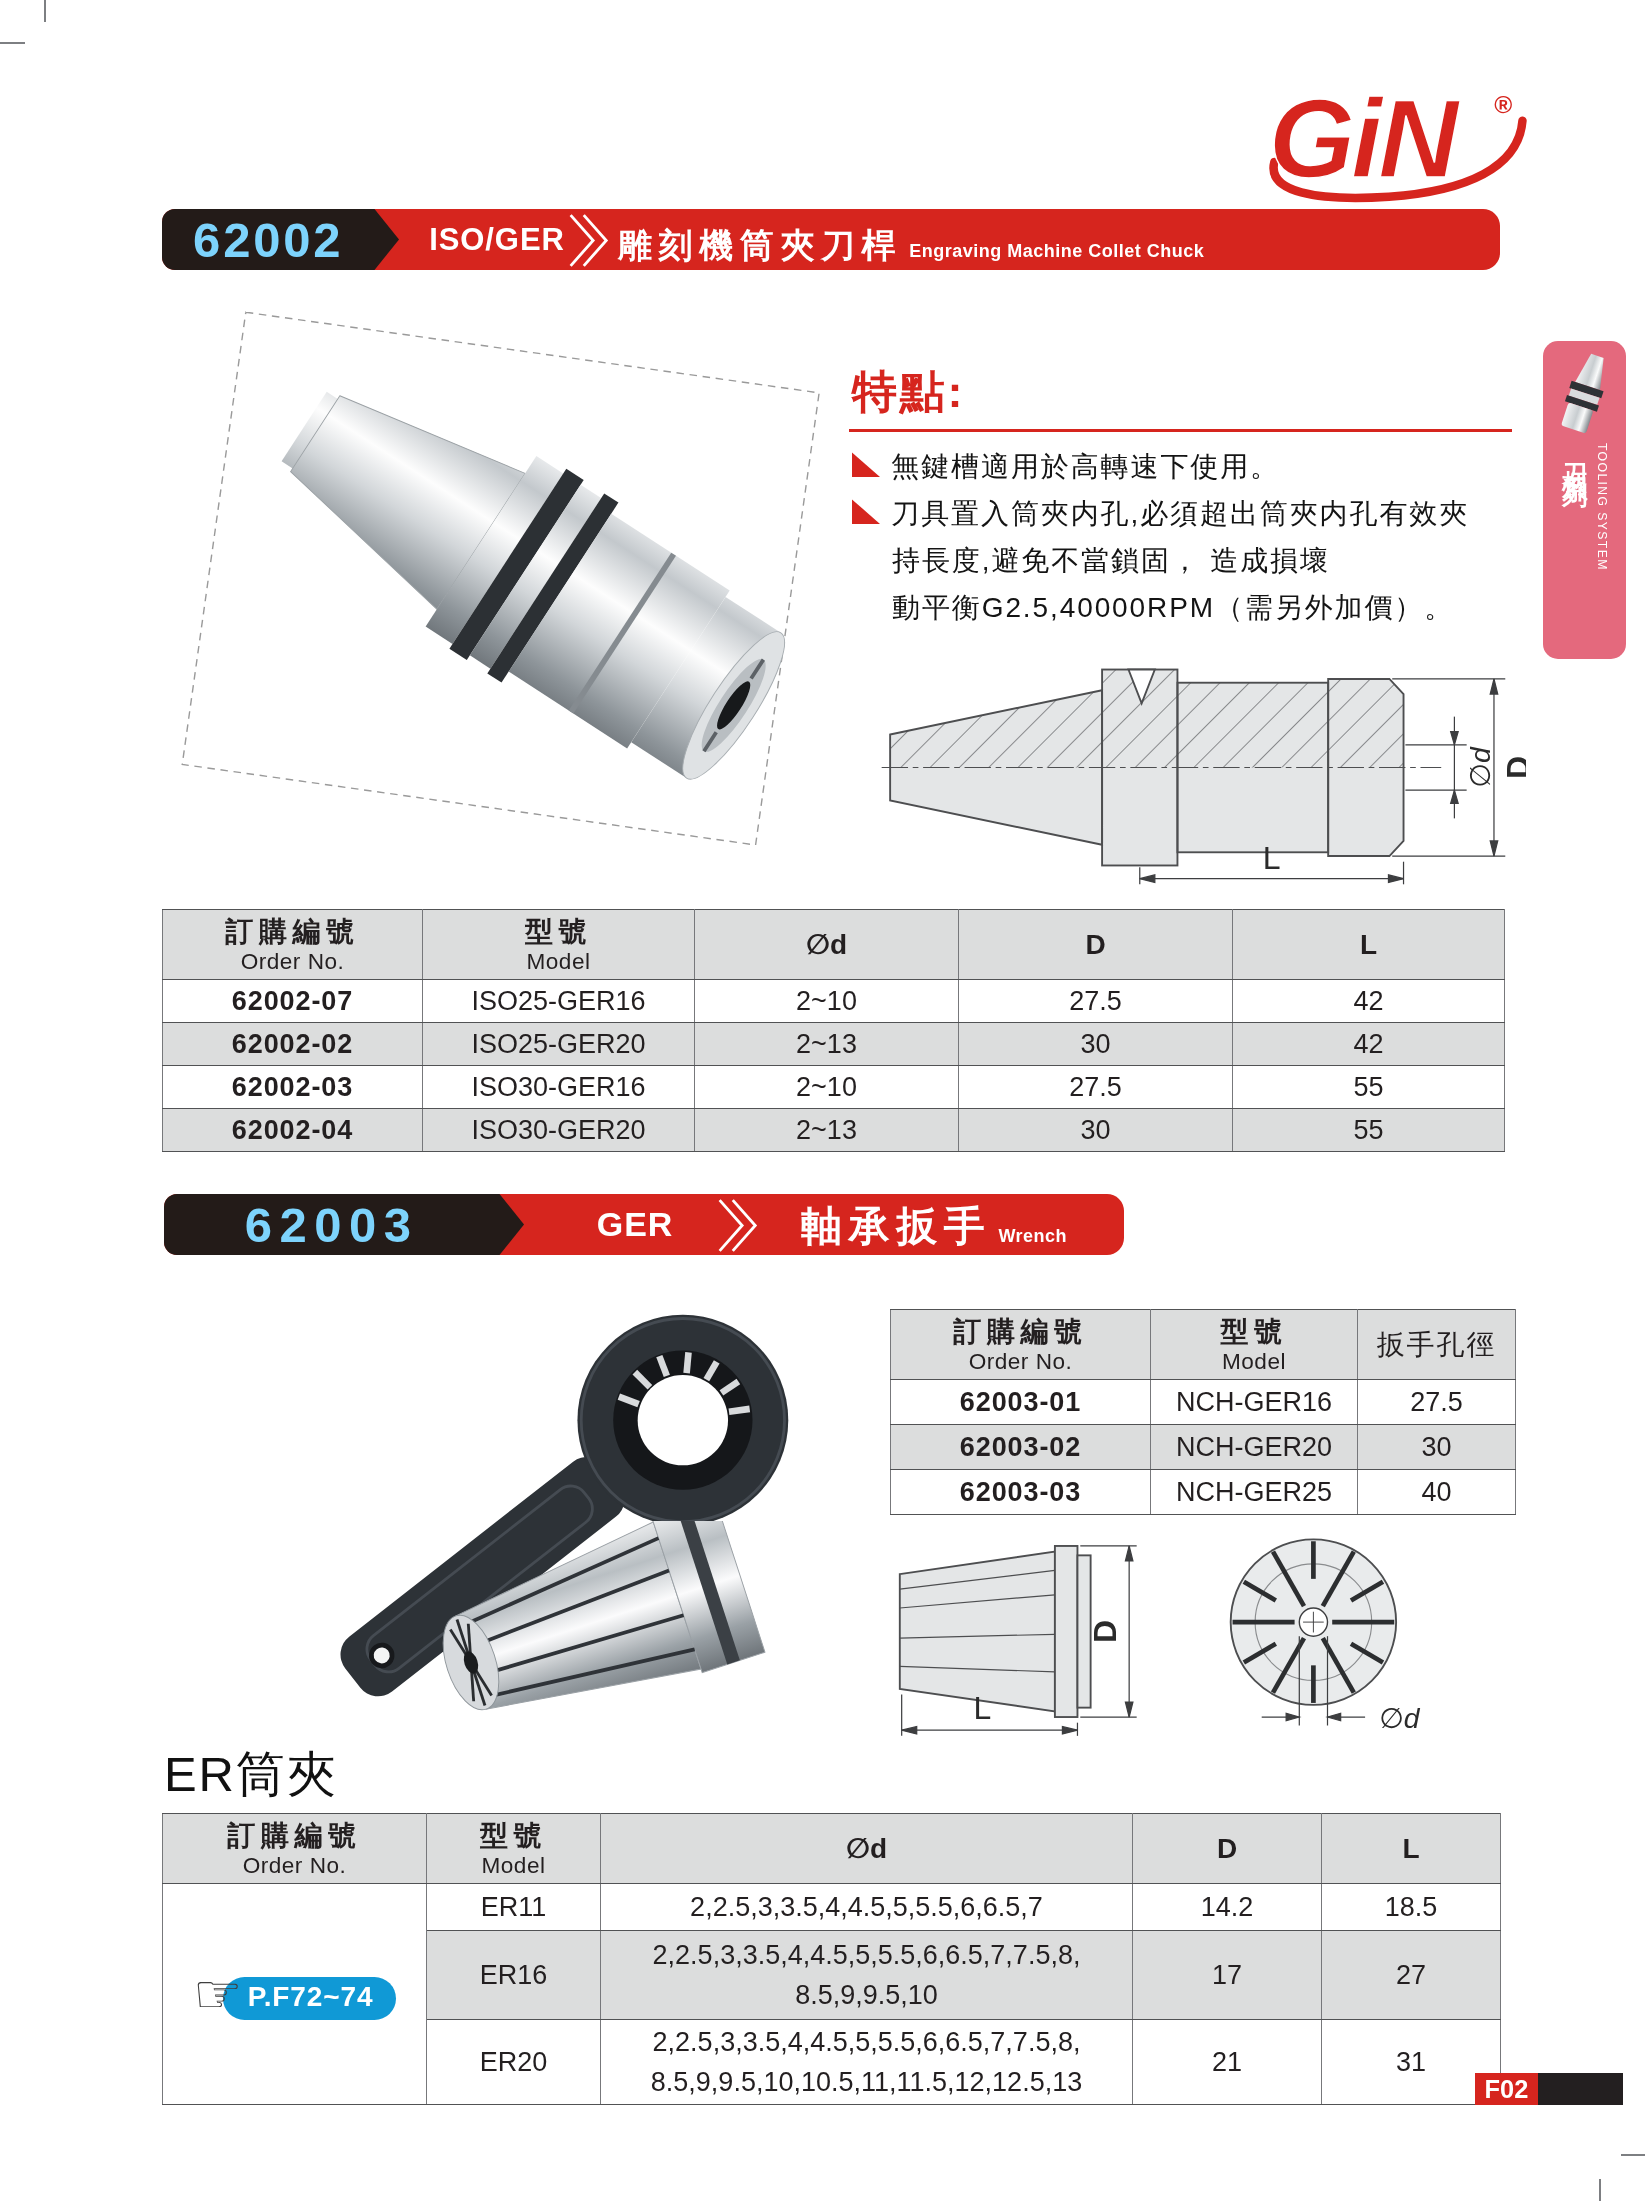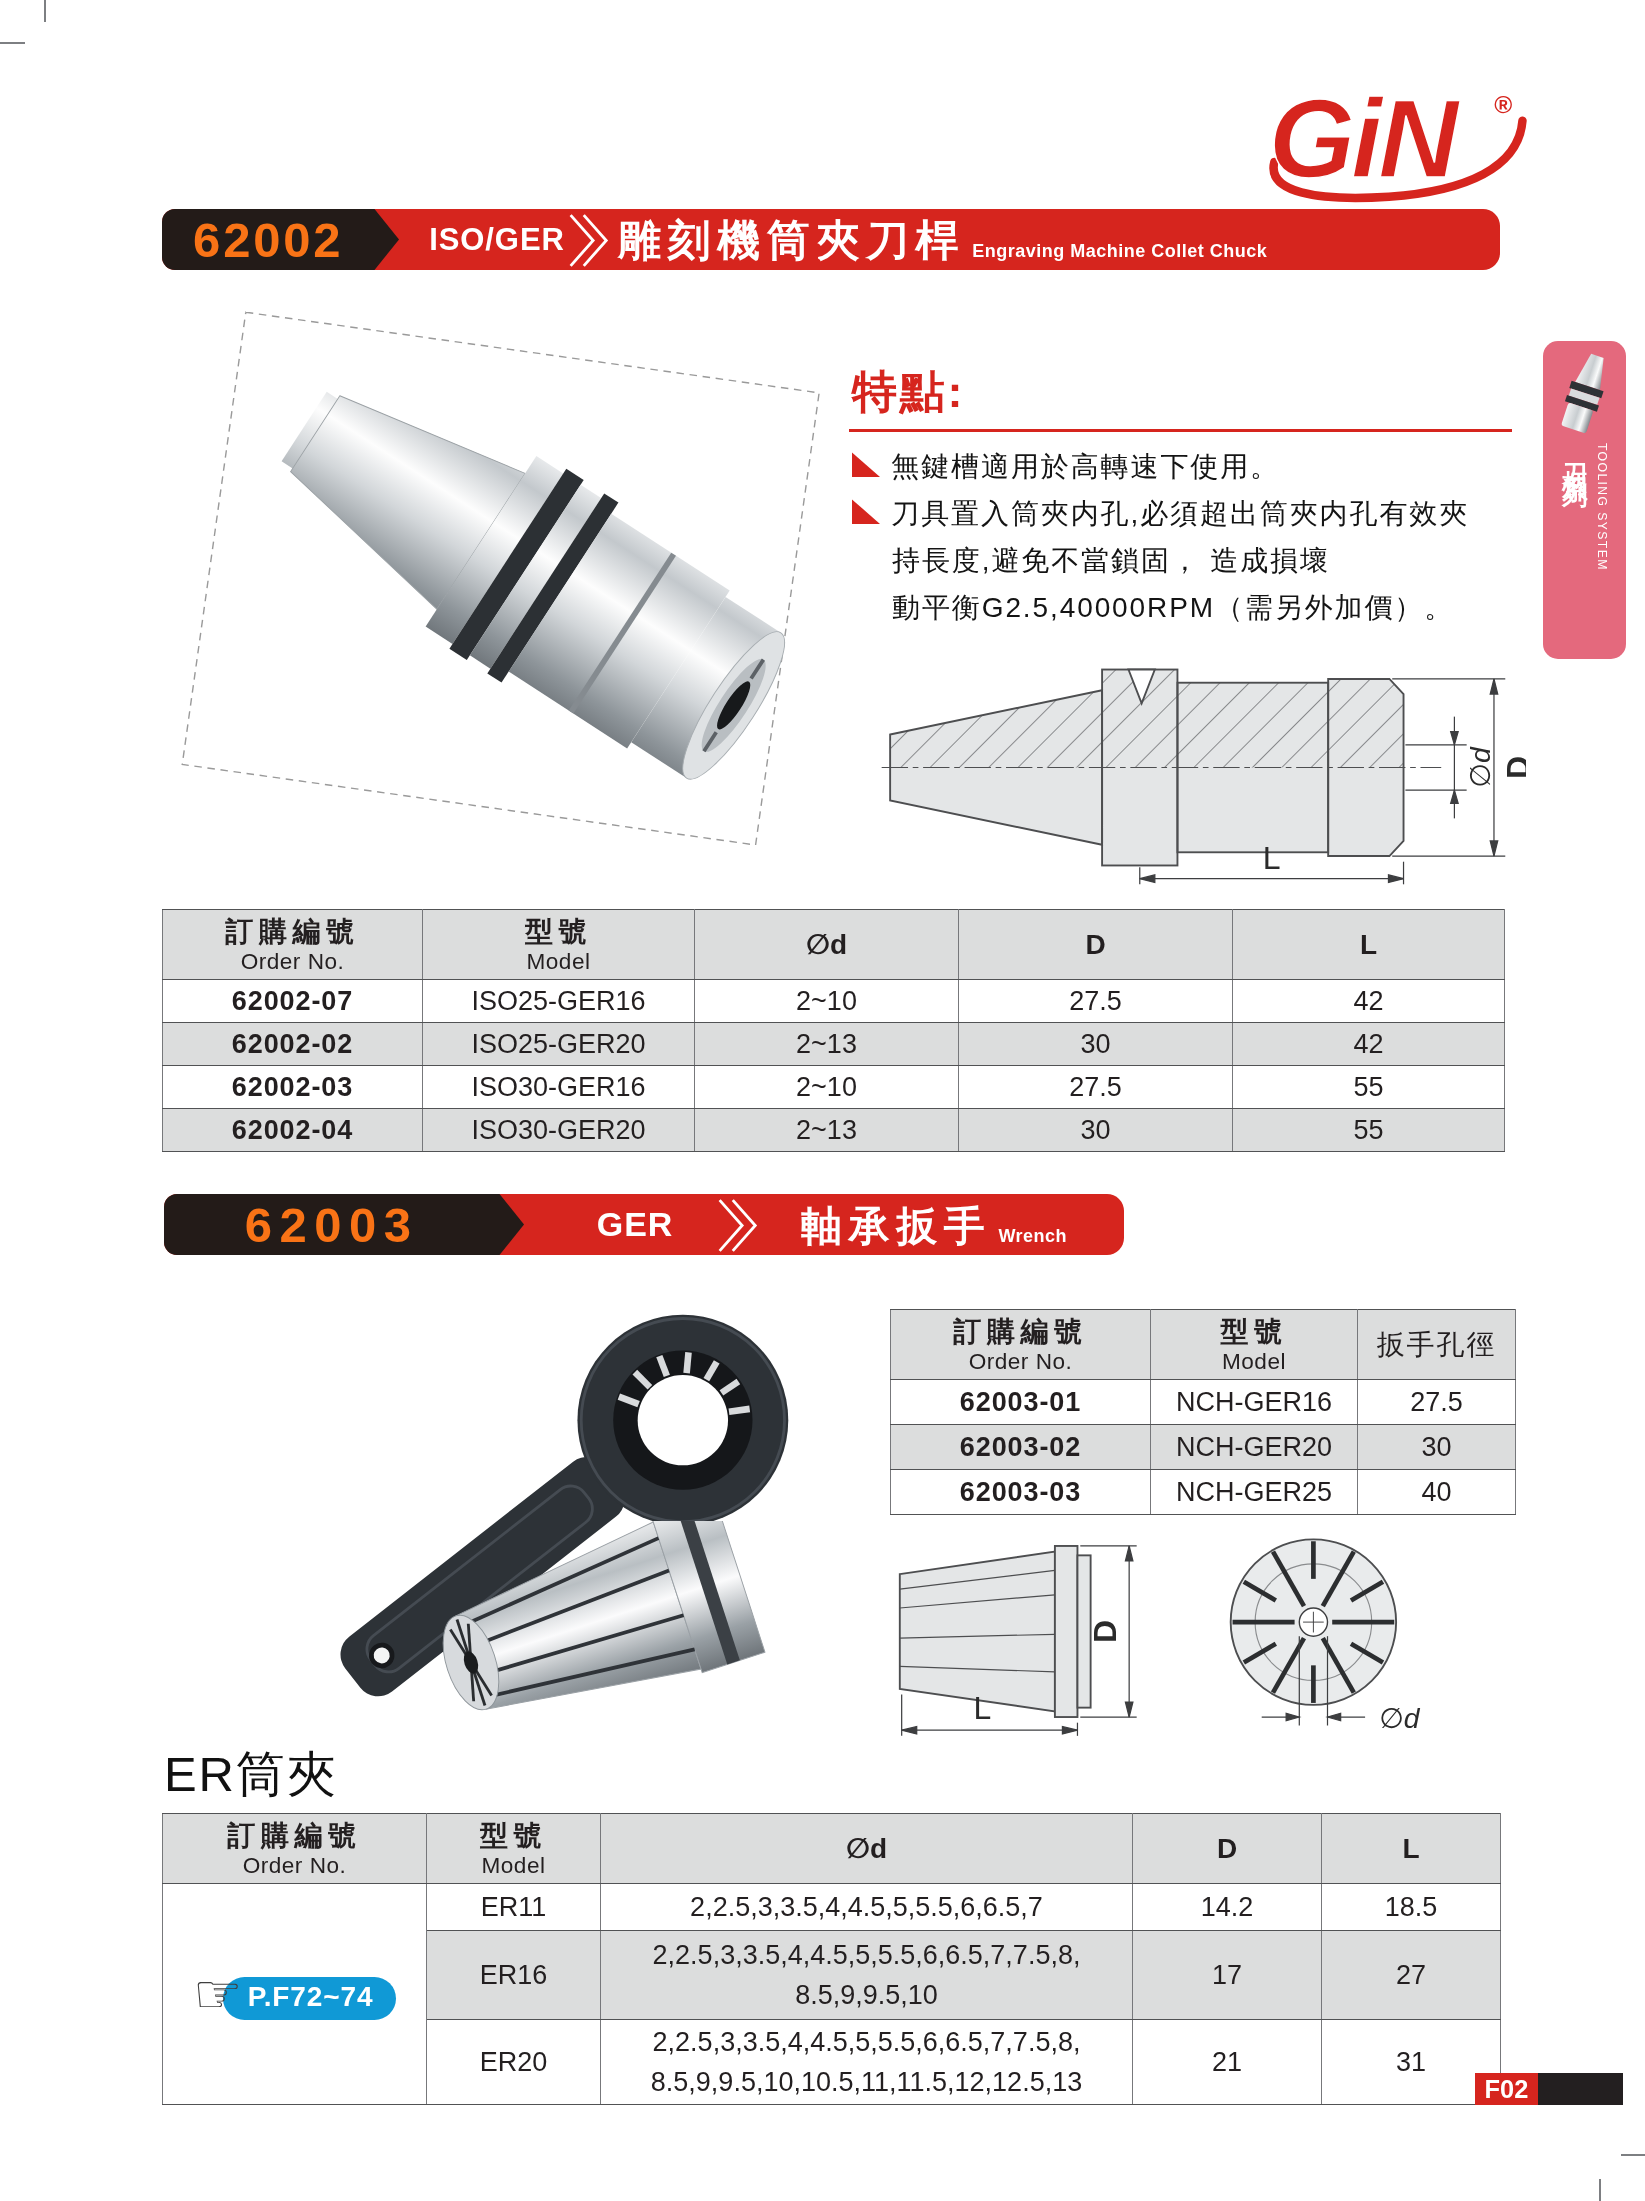--- a/index.html
+++ b/index.html
@@ -14,30 +14,30 @@
   }
   html,body{margin:0;padding:0;background:#fff;}
   body{font-family:"Liberation Sans","DejaVu Sans",sans-serif;color:var(--ink);}
   .page{position:relative;width:1645px;height:2202px;background:#fff;overflow:hidden;}
   .abs{position:absolute;}
   .mark{position:absolute;background:#7d7f82;}
 
   
   .banner{position:absolute;height:61px;}
   .banner-red{position:absolute;left:0;right:0;top:0;bottom:0;background:var(--red);border-radius:13px 17px 17px 13px;}
-  .banner-tab{position:absolute;left:0;top:0;height:61px;background:var(--tab-black);color:#f97316;
+  .banner-tab{position:absolute;left:0;top:0;height:61px;background:var(--tab-black);color:#7dd3fc;
     clip-path:polygon(0 0, calc(100% - 24.5px) 0, 100% 50%, calc(100% - 24.5px) 100%, 0 100%);
     border-radius:13px;display:flex;align-items:center;justify-content:center;
     padding-right:24.5px;box-sizing:border-box;z-index:2;}
   .banner-code{font-size:49px;font-weight:bold;letter-spacing:2.8px;}
   .banner-std{position:absolute;top:0;height:61px;display:flex;align-items:center;justify-content:center;
     color:#fff;font-weight:bold;font-size:31px;letter-spacing:0.9px;z-index:3;}
   .banner-chev{position:absolute;top:3.8px;z-index:3;}
   .banner-title{position:absolute;top:0;height:61px;display:flex;align-items:flex-end;color:#fff;z-index:3;padding-bottom:8.5px;box-sizing:border-box;}
-  .bt-zh{font-size:43px;font-weight:bold;letter-spacing:6.6px;line-height:1;}
+  .bt-zh{font-size:34px;font-weight:bold;letter-spacing:6.6px;line-height:1;}
   .bt-en{font-size:18px;font-weight:bold;margin-left:7px;line-height:1;margin-bottom:1.9px;letter-spacing:0.5px;}
 
   
   .feat-title{font-size:45px;font-weight:bold;color:var(--red);letter-spacing:2.8px;}
   .feat-rule{position:absolute;height:2.8px;background:var(--red);}
   .feat-line{font-size:28px;color:#141414;letter-spacing:1.9px;line-height:47px;white-space:nowrap;}
   .tri{display:inline-block;width:28px;height:24.5px;background:var(--red);
     clip-path:polygon(0 0,100% 100%,0 100%);margin-right:11.3px;vertical-align:-0.9px;}
   .indent{padding-left:40px;}
 

